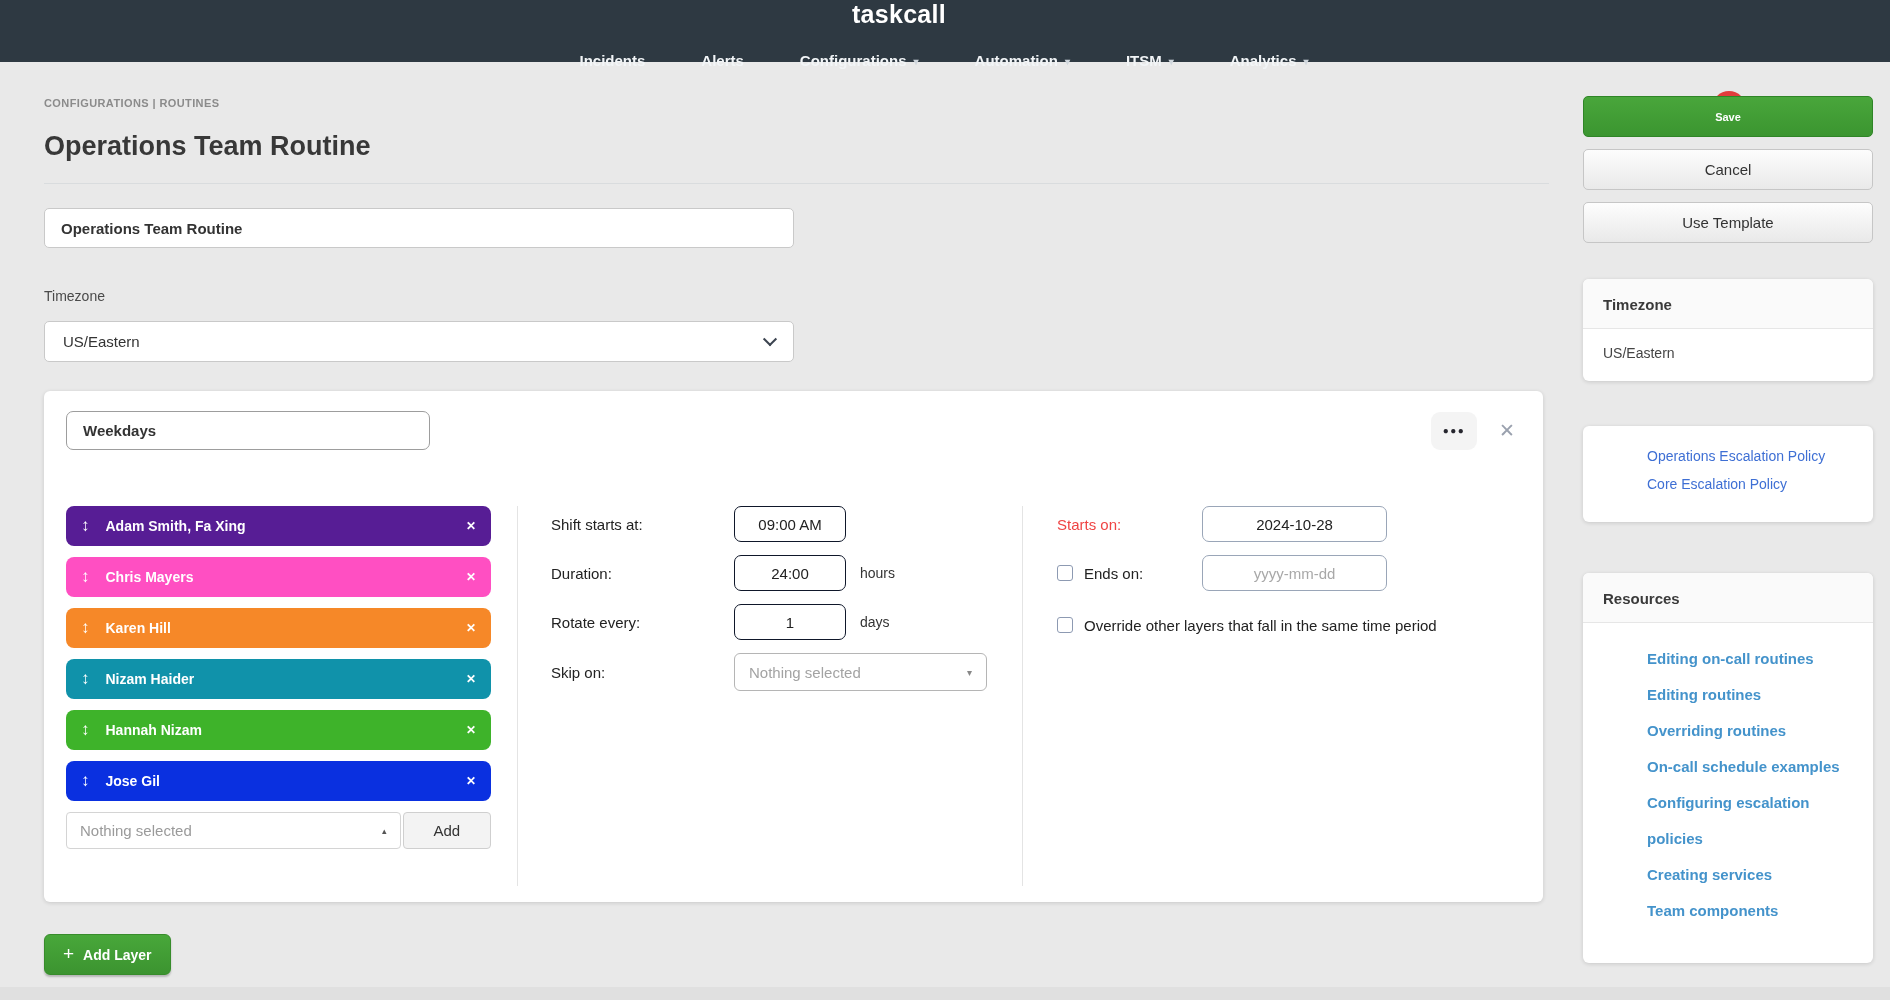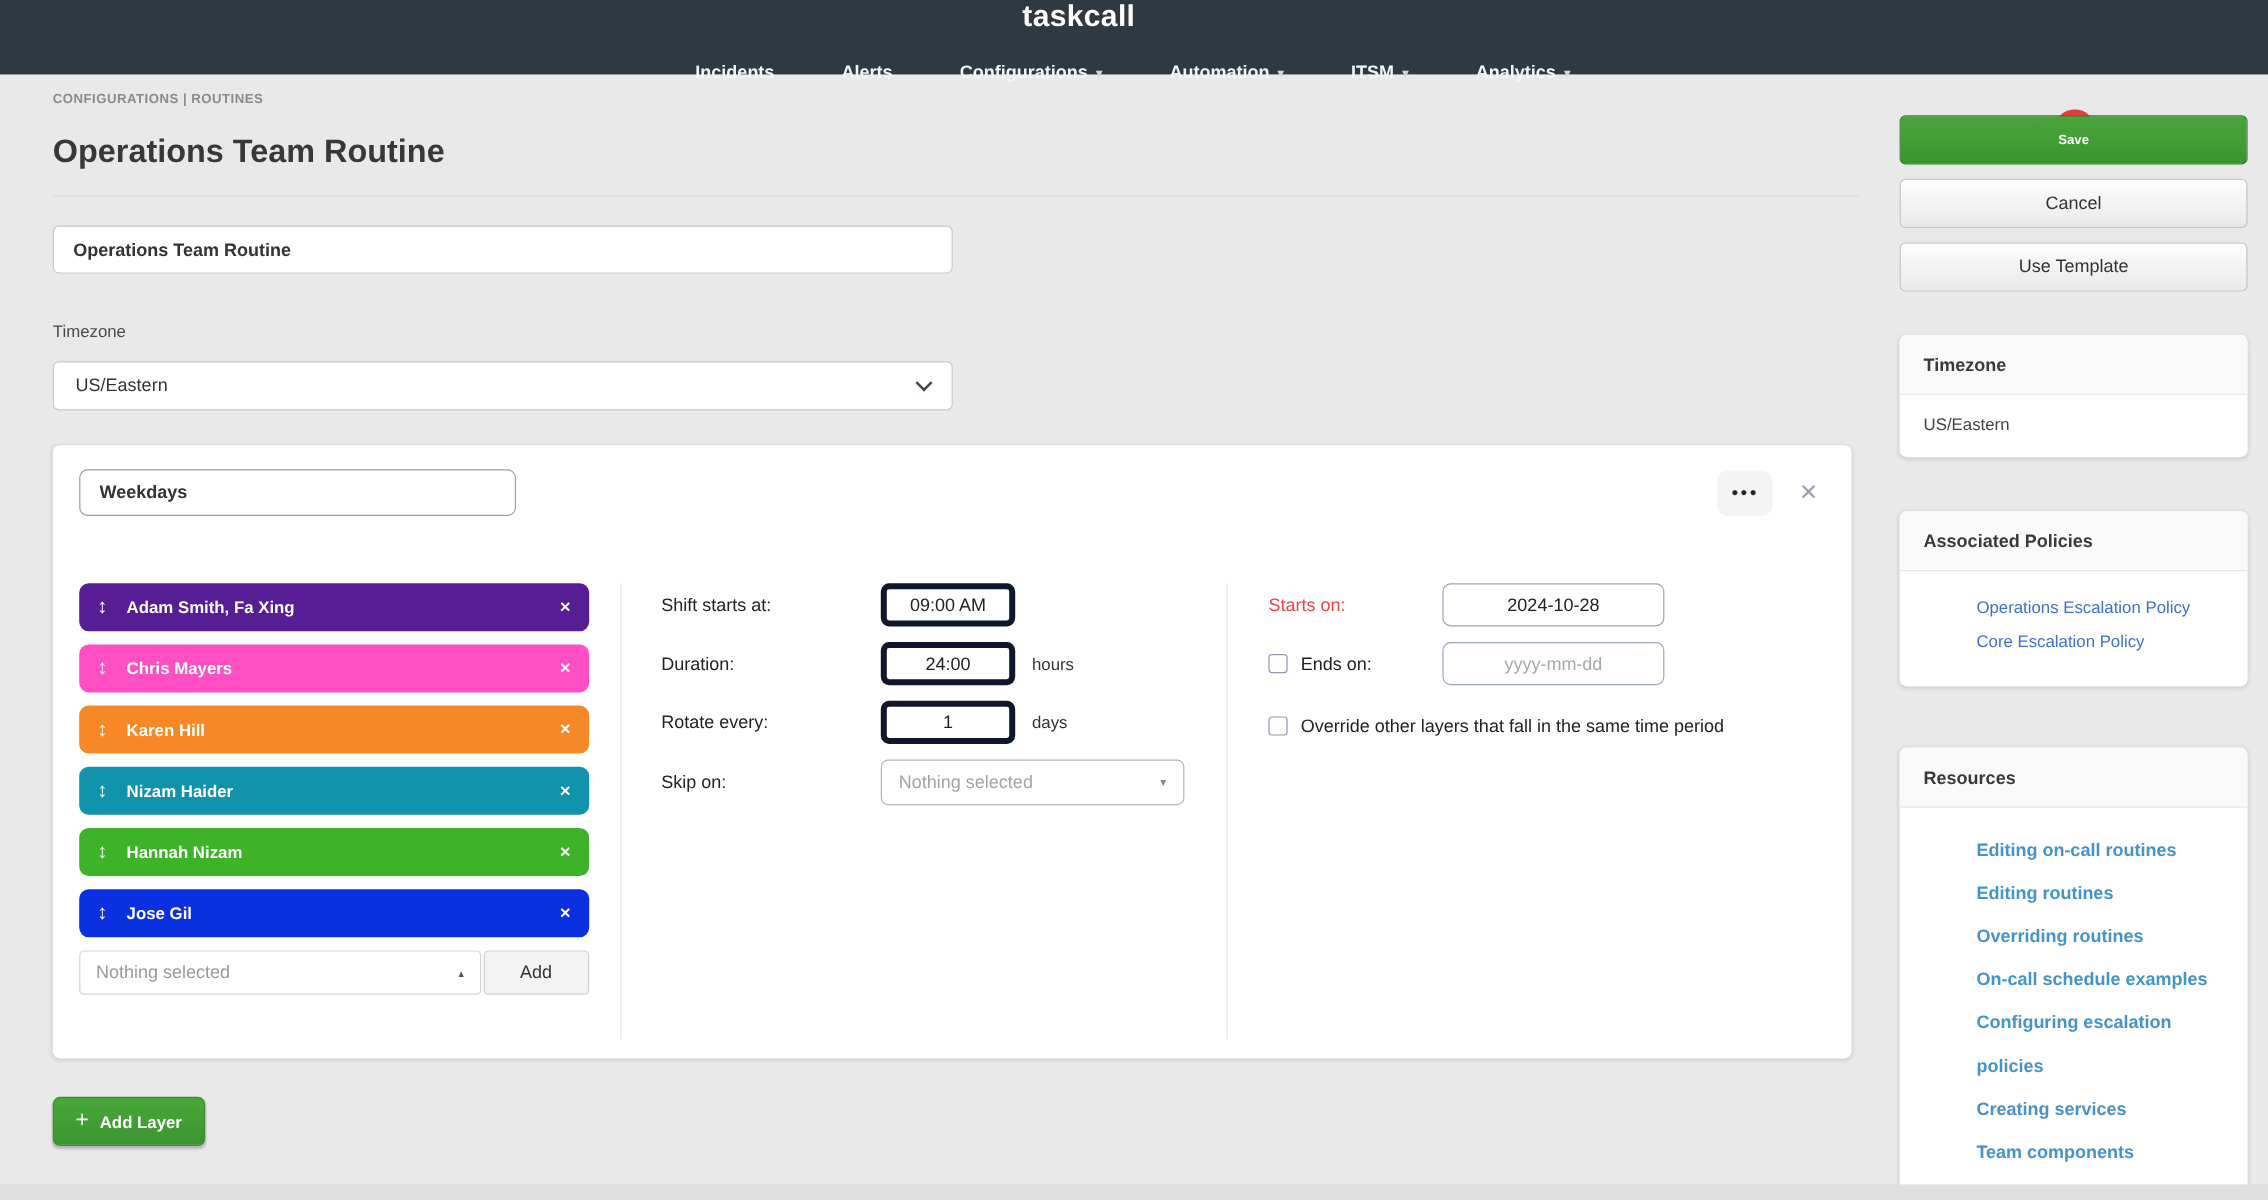--- a/index.html
+++ b/index.html
@@ -25,21 +25,21 @@
   }
   .nav-caret { font-size:10px; color:#cfd6dc; margin-top:2px; }
   .nav-user { margin-left:auto; display:flex; align-items:center; gap:12px; color:#fff; font-size:16px; font-weight:600; cursor:pointer; }
   .nav-user .nav-caret { font-size:11px; }
   .avatar { width:34px; height:34px; display:block; }
   
   .content { display:flex; padding:0 17px 0 44px; }
   .main-col { width:1505px; }
   .sidebar { width:290px; margin-left:34px; }
   
-  .breadcrumb { margin-top:15px; font-size:11px; font-weight:bold; color:#8b8b8b; letter-spacing:.4px; }
+  .breadcrumb { margin-top:35px; font-size:11px; font-weight:bold; color:#8b8b8b; letter-spacing:.4px; }
   .page-title { margin-top:22px; font-size:27px; font-weight:700; color:#383838; }
   .title-divider { margin-top:21px; border-top:1px solid #d9dcde; width:1505px; }
   
   .name-input {
     margin-top:24px; width:750px; height:40px; border:1px solid #c9c9c9; border-radius:5px;
     padding:0 16px; font-size:15px; font-weight:600; color:#333; background:#fff;
     font-family:"Liberation Sans", sans-serif; outline:none; display:block;
   }
   .field-label { margin-top:40px; font-size:14px; color:#4a4a4a; }
   .select-box {
@@ -80,21 +80,21 @@
   .caret-up { margin-left:auto; color:#555; font-size:9px; }
   .add-btn {
     width:90px; height:37px; margin-left:2px; background:#f3f3f3; border:1px solid #cfcfcf;
     border-radius:4px; font-size:15px; color:#333; cursor:pointer; font-family:"Liberation Sans", sans-serif;
   }
   .shift-col { width:505px; padding-left:33px; padding-right:32px; border-right:1px solid #e4e4e4; min-height:380px; }
   .form-row { display:flex; align-items:center; margin-bottom:13px; min-height:36px; }
   .form-label { font-size:15px; color:#222; }
   .shift-col .form-label { width:183px; }
   .small-input {
-    width:112px; height:36px; border:5px solid #0f172a; border-radius:7px; text-align:center;
+    width:112px; height:36px; border:1px solid #0f172a; border-radius:7px; text-align:center;
     font-size:15px; color:#222; font-family:"Liberation Sans", sans-serif; outline:none; background:#fff;
   }
   .unit { margin-left:14px; font-size:14px; color:#333; }
   .skip-select {
     width:253px; height:38px; border:1px solid #b5b5b5; border-radius:6px; background:#fff;
     display:flex; align-items:center; padding:0 14px; font-size:15px; color:#a3a3a3; cursor:pointer;
   }
   .skip-select .caret-down { margin-left:auto; color:#888; font-size:10px; }
   .schedule-col { flex:1; padding-left:34px; }
   .sched-label { width:145px; font-size:15px; color:#ef4444; }
@@ -306,21 +306,20 @@
     <button class="save-btn">Save</button>
     <button class="secondary-btn">Cancel</button>
     <button class="secondary-btn">Use Template</button>
 
     <div class="panel panel-timezone">
       <div class="panel-header">Timezone</div>
       <div class="panel-body">US/Eastern</div>
     </div>
 
     <div class="panel panel-policies">
-      <div class="panel-header">Associated Policies</div>
       <div class="panel-body link-list" id="policy-links">
           <a class="policy-link">Operations Escalation Policy</a>
           <a class="policy-link">Core Escalation Policy</a>
         </div>
     </div>
 
     <div class="panel panel-resources">
       <div class="panel-header">Resources</div>
       <div class="panel-body link-list" id="resource-links">
           <a class="resource-link">Editing on-call routines</a>

